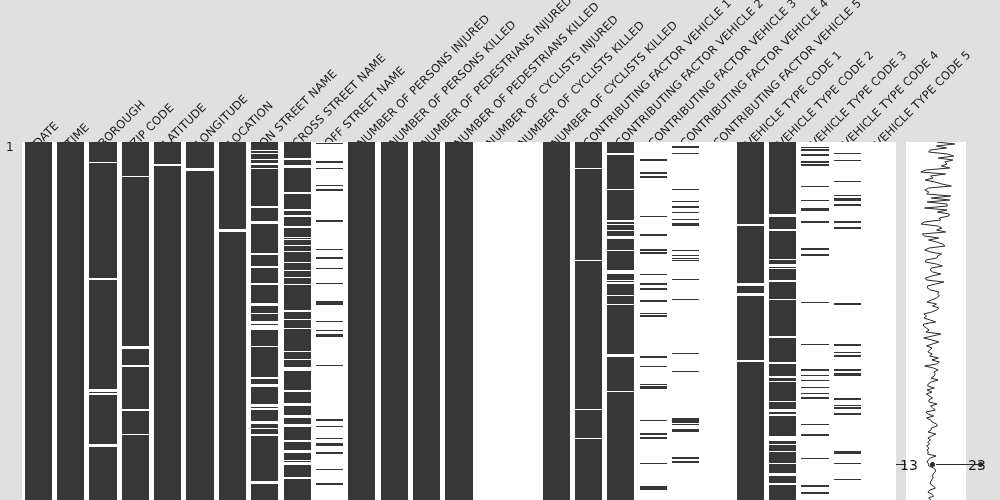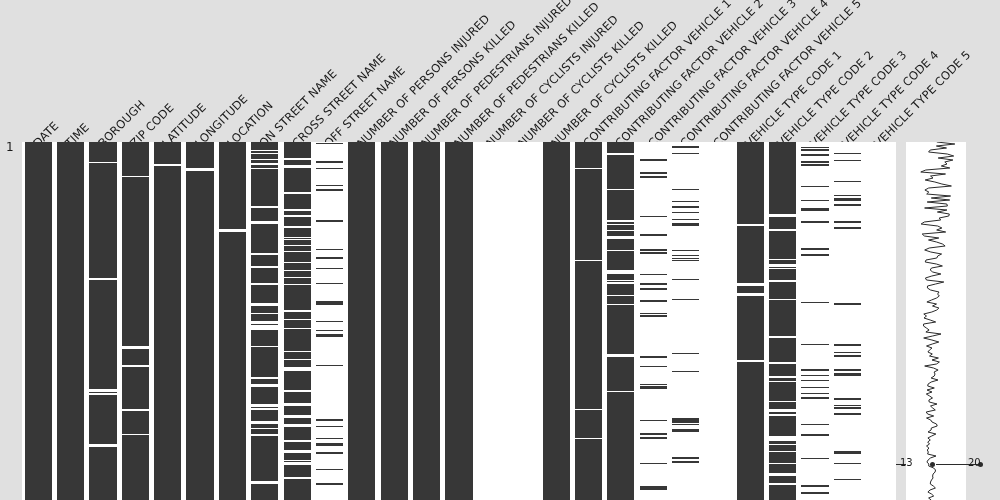--- a/index.html
+++ b/index.html
@@ -66,21 +66,21 @@
     top: 142px;
     width: 60px;
     height: 358px;
     background: #ffffff;
   }
   #spark svg {
     display: block;
   }
   .spark-label {
     position: absolute;
-    font-size: 10px;
+    font-size: 14px;
     color: #1a1a1a;
   }
   .spark-dot {
     position: absolute;
     width: 5px;
     height: 5px;
     border-radius: 50%;
     background: #2b2b2b;
   }
   .spark-line {
@@ -425,15 +425,15 @@
   <div id="spark">
       <svg width="60" height="358">
         <path d="M30.8,0.0 L48.8,2.0 L30.4,4.0 L40.5,6.0 L24.2,8.0 L22.6,10.0 L41.3,12.0 L47.7,14.0 L32.2,16.0 L46.9,18.0 L38.8,20.0 L41.0,22.0 L35.3,24.0 L43.8,26.0 L19.8,28.0 L14.8,30.0 L39.5,32.0 L24.5,34.0 L27.0,36.0 L19.2,38.0 L28.9,40.0 L35.9,42.0 L45.4,44.0 L22.7,46.0 L18.9,48.0 L22.8,50.0 L20.7,52.0 L44.6,54.0 L25.3,56.0 L43.7,58.0 L21.2,60.0 L40.8,62.0 L41.4,64.0 L18.6,66.0 L40.9,68.0 L31.4,70.0 L43.3,72.0 L42.8,74.0 L33.2,76.0 L34.7,78.0 L18.3,80.0 L15.1,82.0 L31.7,84.0 L35.9,86.0 L30.7,88.0 L39.7,90.0 L16.2,92.0 L18.4,94.0 L32.8,96.0 L22.5,98.0 L30.5,100.0 L36.5,102.0 L39.1,104.0 L23.2,106.0 L18.7,108.0 L24.8,110.0 L35.6,112.0 L31.7,114.0 L30.8,116.0 L20.0,118.0 L19.2,120.0 L30.4,122.0 L36.4,124.0 L25.5,126.0 L24.2,128.0 L26.7,130.0 L34.9,132.0 L25.8,134.0 L19.4,136.0 L20.5,138.0 L37.8,140.0 L29.6,142.0 L21.5,144.0 L21.4,146.0 L24.5,148.0 L33.0,150.0 L31.6,152.0 L33.3,154.0 L30.6,156.0 L25.5,158.0 L20.9,160.0 L30.5,162.0 L26.5,164.0 L32.9,166.0 L30.8,168.0 L25.8,170.0 L17.8,172.0 L20.5,174.0 L18.0,176.0 L24.2,178.0 L29.7,180.0 L17.6,182.0 L17.5,184.0 L20.4,186.0 L23.1,188.0 L19.9,190.0 L35.0,192.0 L26.6,194.0 L17.7,196.0 L25.9,198.0 L32.8,200.0 L26.3,202.0 L20.5,204.0 L26.0,206.0 L23.5,208.0 L21.9,210.0 L26.3,212.0 L23.5,214.0 L32.4,216.0 L26.0,218.0 L33.4,220.0 L30.5,222.0 L18.7,224.0 L27.5,226.0 L32.1,228.0 L28.1,230.0 L29.0,232.0 L28.3,234.0 L25.1,236.0 L32.0,238.0 L25.2,240.0 L22.1,242.0 L21.7,244.0 L28.3,246.0 L21.0,248.0 L26.0,250.0 L20.3,252.0 L23.6,254.0 L26.5,256.0 L22.9,258.0 L23.2,260.0 L31.0,262.0 L24.5,264.0 L26.7,266.0 L29.3,268.0 L20.2,270.0 L21.6,272.0 L27.7,274.0 L20.5,276.0 L24.7,278.0 L26.0,280.0 L30.5,282.0 L31.2,284.0 L25.3,286.0 L25.1,288.0 L22.0,290.0 L29.9,292.0 L25.7,294.0 L21.9,296.0 L24.3,298.0 L21.7,300.0 L23.5,302.0 L20.5,304.0 L22.9,306.0 L21.3,308.0 L22.3,310.0 L21.6,312.0 L30.0,314.0 L24.4,316.0 L22.1,318.0 L20.9,320.0 L22.8,322.0 L22.7,324.0 L27.7,326.0 L29.5,328.0 L29.1,330.0 L27.1,332.0 L26.6,334.0 L27.0,336.0 L25.5,338.0 L24.5,340.0 L24.3,342.0 L27.3,344.0 L29.4,346.0 L24.0,348.0 L21.9,350.0 L25.5,352.0 L27.7,354.0 L22.6,356.0 L25.2,358.0" fill="none" stroke="#2b2b2b" stroke-width="1"></path>
       </svg>
     </div>
   <div class="spark-line" style="left:896px; top:464px; width:10px;"></div>
   <div class="spark-dot" style="left:930px; top:462px;"></div>
   <div class="spark-line" style="left:936px; top:464px; width:46px;"></div>
   <div class="spark-dot" style="left:978px; top:462px;"></div>
   <div class="spark-label" style="left:900px; top:457px;">13</div>
-  <div class="spark-label" style="left:968px; top:457px;">20</div>
+  <div class="spark-label" style="left:968px; top:457px;">23</div>
 
 </div>
 
 </body></html>

